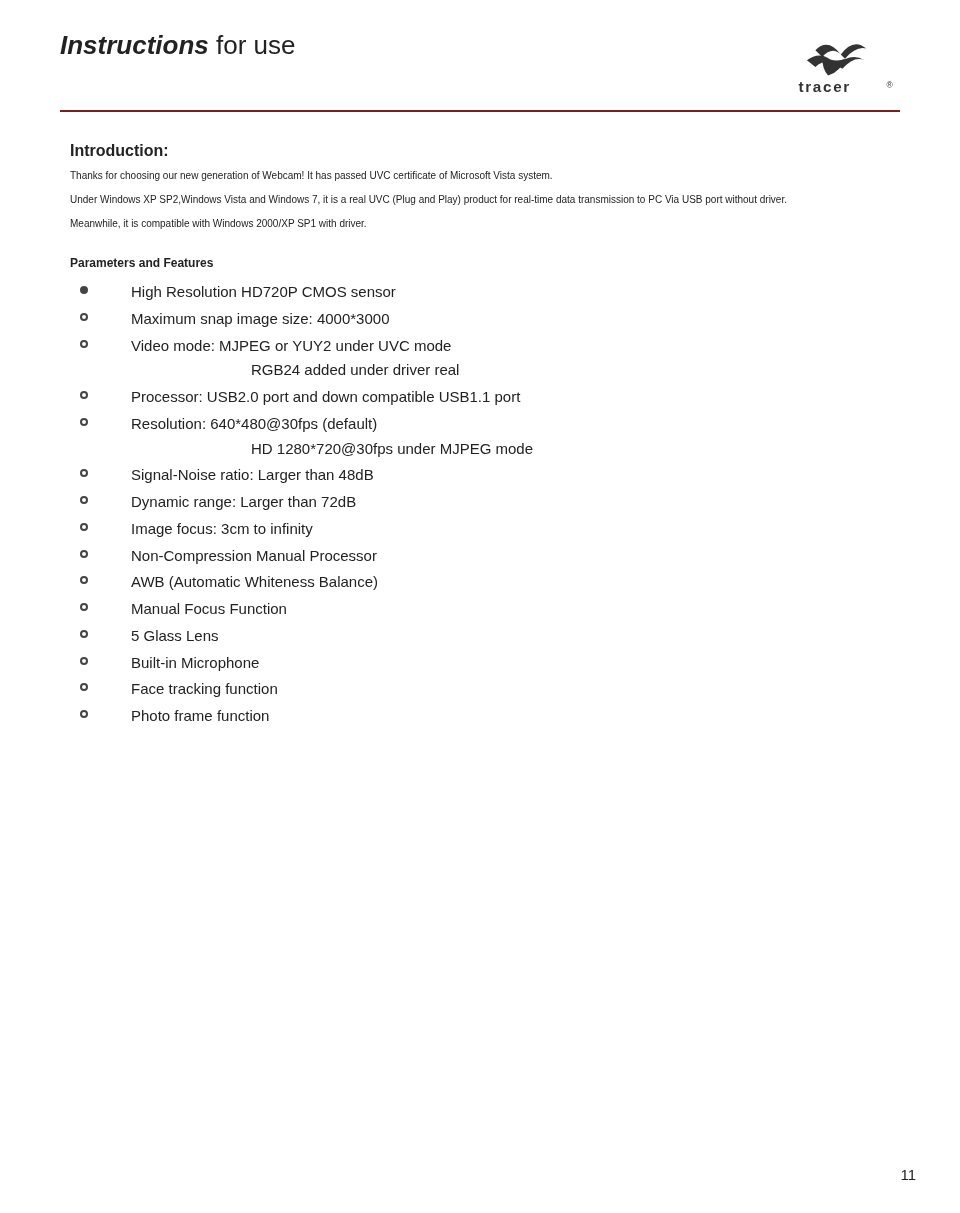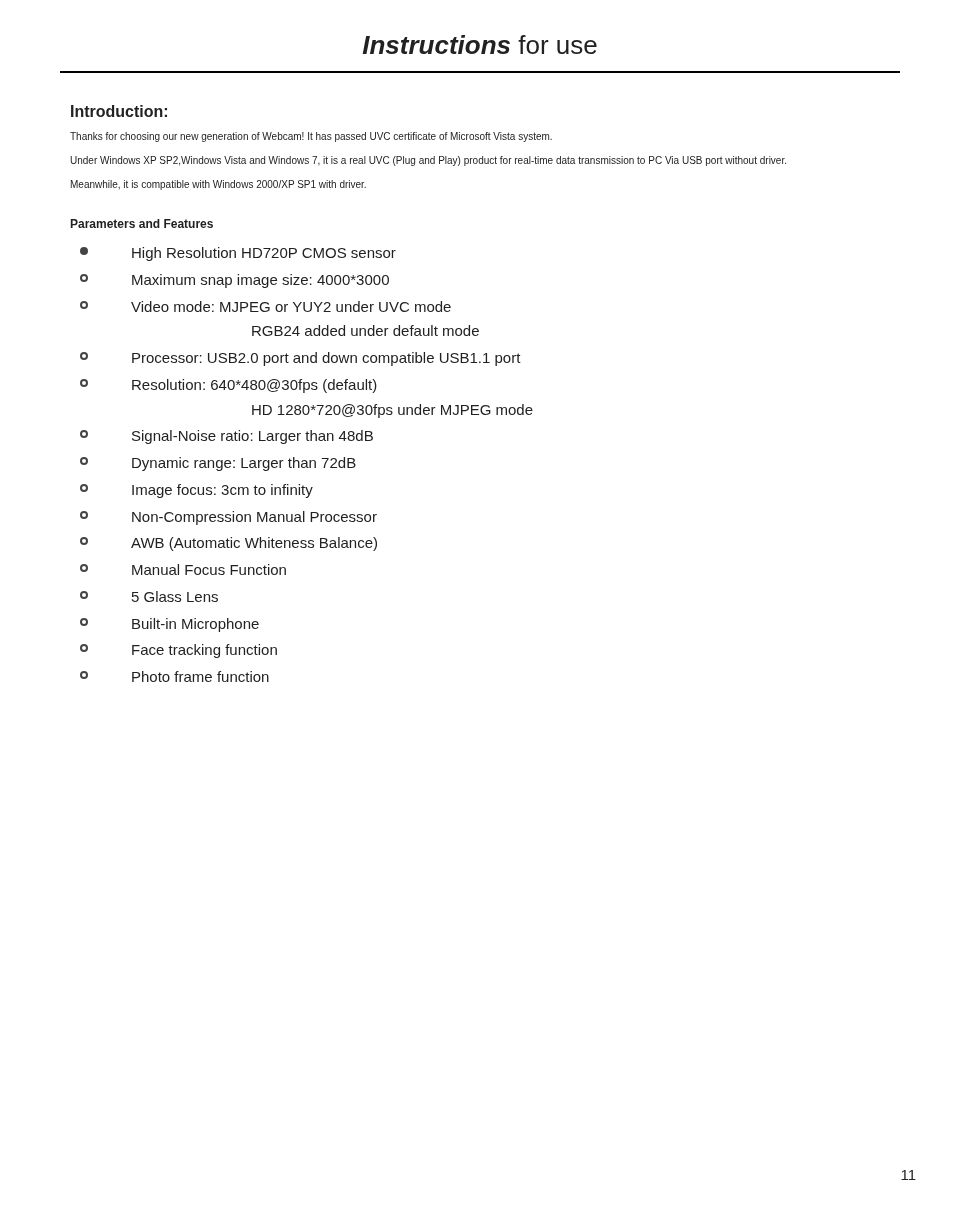--- a/index.html
+++ b/index.html
@@ -23,22 +23,22 @@
       min-height: 1213px;
       background: #ffffff;
       padding: 30px 60px 60px 60px;
       position: relative;
     }
 
     
     .header {
       display: flex;
       align-items: flex-start;
-      justify-content: center;
-      border-bottom: 2px solid #000000;
+      justify-content: space-between;
+      border-bottom: 2px solid #7f1d1d;
       padding-bottom: 10px;
       margin-bottom: 30px;
     }
 
     .header-title {
       font-size: 26px;
       color: #222222;
       line-height: 1.2;
     }
 
@@ -141,20 +141,41 @@
   </style>
 </head>
 <body>
 
 <div class="page">
 
   <div class="header">
     <div class="header-title">
       <strong>Instructions</strong><span class="regular"> for use</span>
     </div>
+    <div class="logo-area">
+
+      <svg class="logo-svg" viewBox="0 0 130 75" xmlns="http://www.w3.org/2000/svg">
+
+        <g fill="#333333">
+
+          <path d="M30,20 Q45,5 60,25 Q50,15 38,28 Z"></path>
+
+          <path d="M60,25 Q75,5 90,18 Q78,15 65,30 Z"></path>
+
+          <path d="M38,28 Q55,35 65,30 Q60,45 45,50 Q38,42 38,28 Z"></path>
+
+          <path d="M20,32 Q38,18 55,38 Q43,28 30,40 Z"></path>
+
+          <path d="M55,38 Q72,22 88,32 Q76,26 62,42 Z"></path>
+        </g>
+
+        <text x="10" y="70" font-family="Arial" font-size="18" font-weight="bold" fill="#333333" letter-spacing="2">tracer</text>
+        <text x="114" y="65" font-family="Arial" font-size="10" fill="#333333">®</text>
+      </svg>
+    </div>
   </div>
 
   <div class="content">
 
     <p class="section-title">Introduction:</p>
     <p class="intro-text">Thanks for choosing our new generation of Webcam! It has passed UVC certificate of Microsoft Vista system.</p>
     <p class="intro-text">Under Windows XP SP2,Windows Vista and Windows 7, it is a real UVC (Plug and Play) product for real-time data transmission to PC Via USB port without driver.</p>
     <p class="intro-text">Meanwhile, it is compatible with Windows 2000/XP SP1 with driver.</p>
 
     <p class="params-heading">Parameters and Features</p>
@@ -163,21 +184,21 @@
     <li>
           <span class="bullet-dot filled"></span>
           <span class="item-text">High Resolution HD720P CMOS sensor</span>
         </li>
         <li>
           <span class="bullet-dot"></span>
           <span class="item-text">Maximum snap image size: 4000*3000</span>
         </li>
         <li>
           <span class="bullet-dot"></span>
-          <span class="item-text">Video mode: MJPEG or YUY2 under UVC mode<span class="sub-indent">RGB24 added under default mode</span></span>
+          <span class="item-text">Video mode: MJPEG or YUY2 under UVC mode<span class="sub-indent">RGB24 added under driver real</span></span>
         </li>
         <li>
           <span class="bullet-dot"></span>
           <span class="item-text">Processor: USB2.0 port and down compatible USB1.1 port</span>
         </li>
         <li>
           <span class="bullet-dot"></span>
           <span class="item-text">Resolution: 640*480@30fps (default)<span class="sub-indent">HD 1280*720@30fps under MJPEG mode</span></span>
         </li>
         <li>

